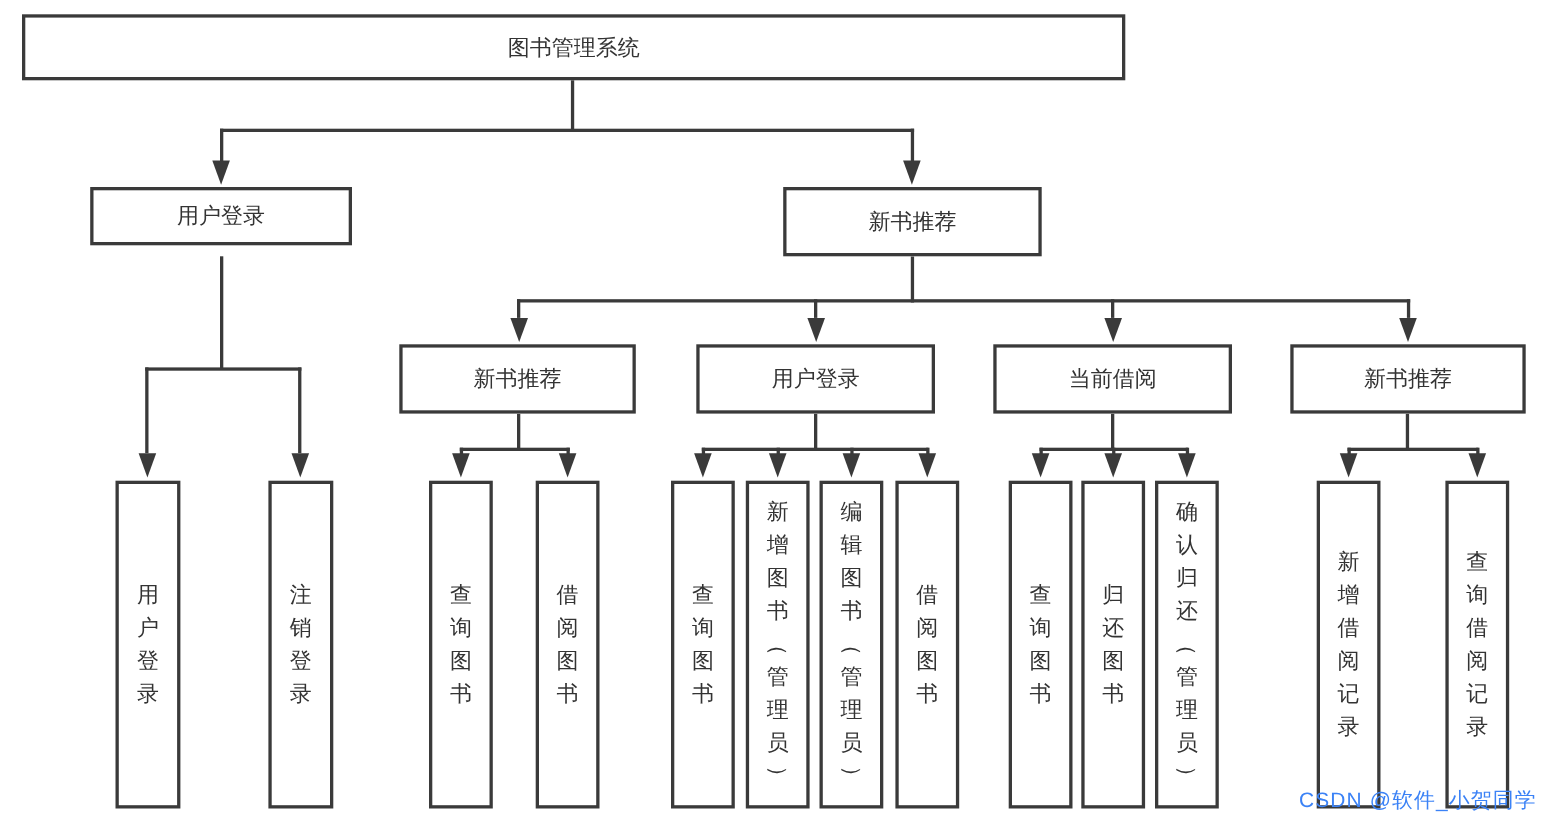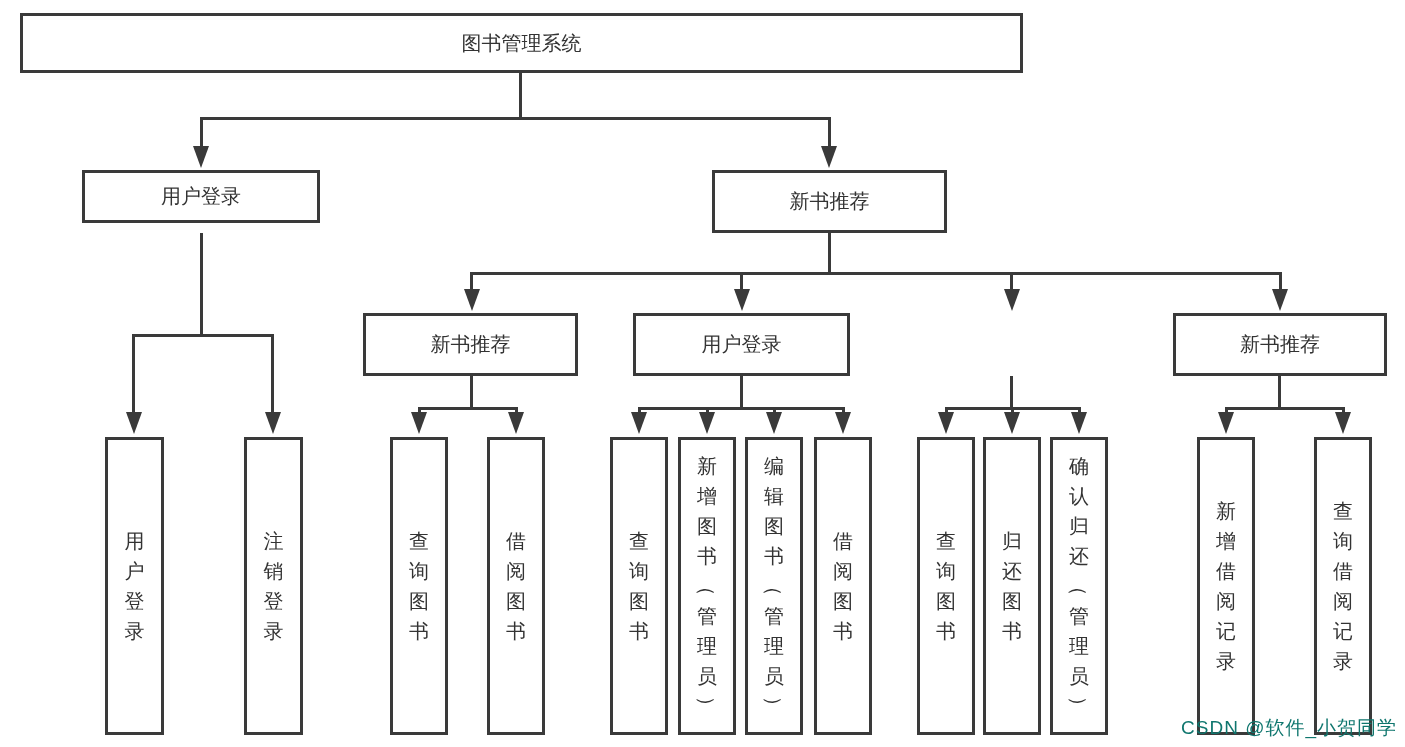--- a/index.html
+++ b/index.html
@@ -17,21 +17,21 @@
     font-size:20px;line-height:1;
   }
   .vlabel .rot{transform:rotate(90deg);}
   .line{position:absolute;background:#3a3a3a;z-index:1;}
   .arrow{
     position:absolute;width:0;height:0;z-index:1;
     border-left:8px solid transparent;border-right:8px solid transparent;
     border-top:22px solid #3a3a3a;
   }
   .watermark{
-    position:absolute;right:8px;bottom:6px;font-size:19px;color:#0f766e;
+    position:absolute;right:8px;bottom:6px;font-size:19px;color:#3b82f6;
     z-index:5;white-space:nowrap;letter-spacing:1px;
   }
 </style>
 </head>
 <body>
 
 <div class="canvas">
 
   <div class="line" style="left:519px;top:68px;width:3px;height:50px;"></div>
   <div class="line" style="left:200px;top:117px;width:631px;height:3px;"></div>
@@ -102,20 +102,23 @@
   <div class="box" style="left:712px;top:170px;width:235px;height:63px;">
     <span>新书推荐</span>
   </div>
 
   <div class="box" style="left:363px;top:313px;width:215px;height:63px;">
     <span>新书推荐</span>
   </div>
   <div class="box" style="left:633px;top:313px;width:217px;height:63px;">
     <span>用户登录</span>
   </div>
+  <div class="box" style="left:903px;top:313px;width:217px;height:63px;">
+    <span>当前借阅</span>
+  </div>
   <div class="box" style="left:1173px;top:313px;width:214px;height:63px;">
     <span>新书推荐</span>
   </div>
 
   <div class="box" style="left:105px;top:437px;width:59px;height:298px;">
     <span class="vlabel">
         <span>用</span>
         <span>户</span>
         <span>登</span>
         <span>录</span>

